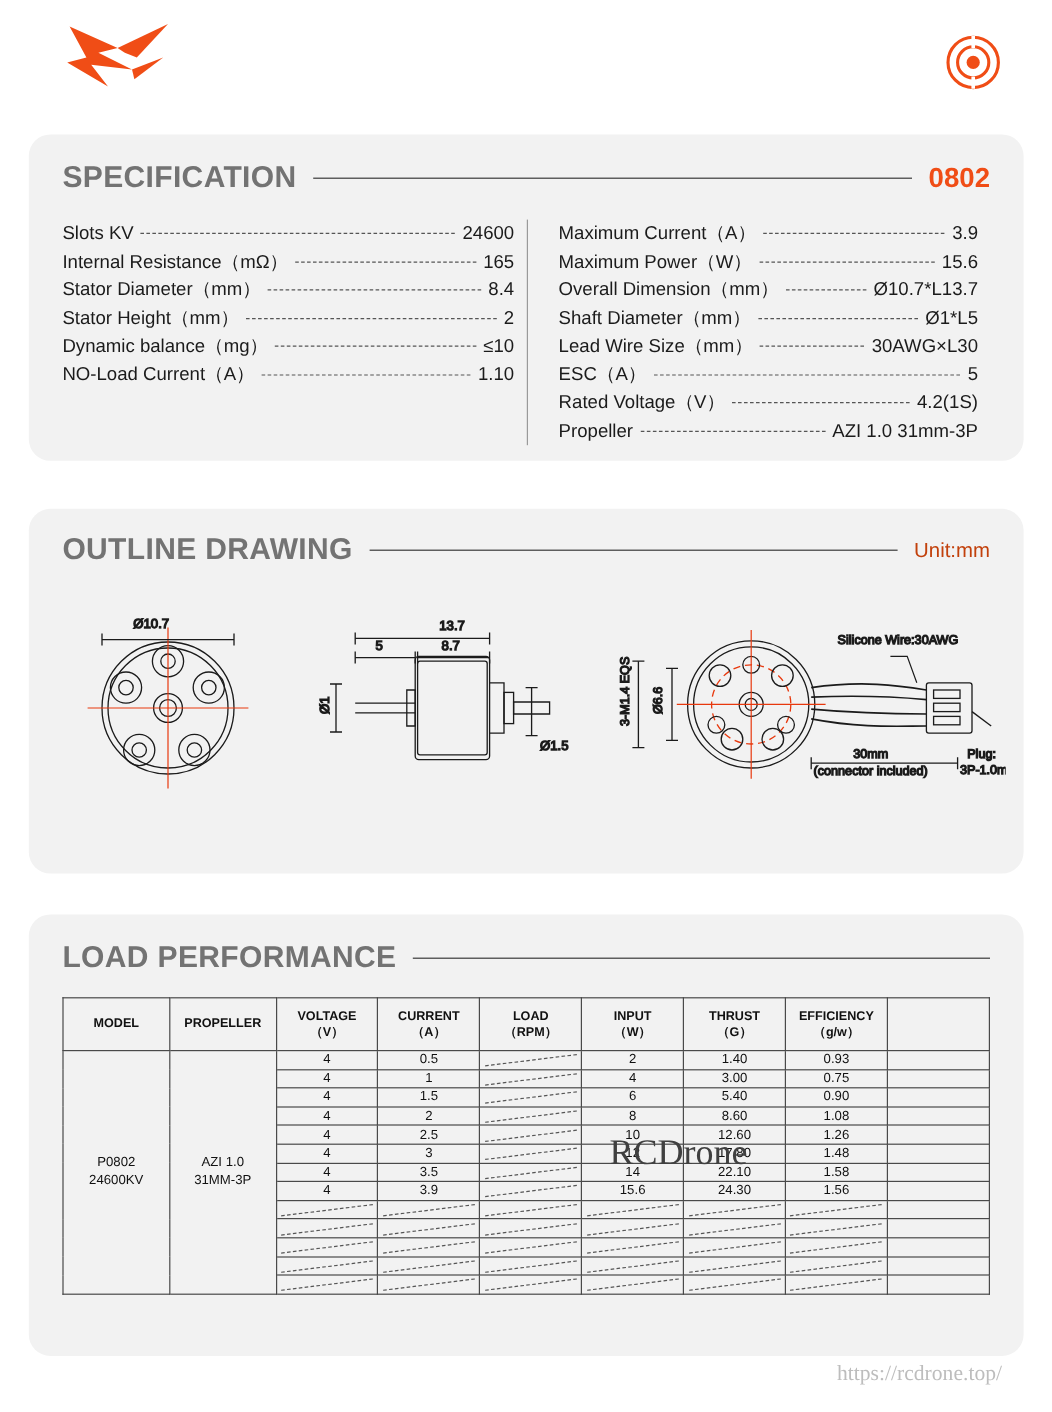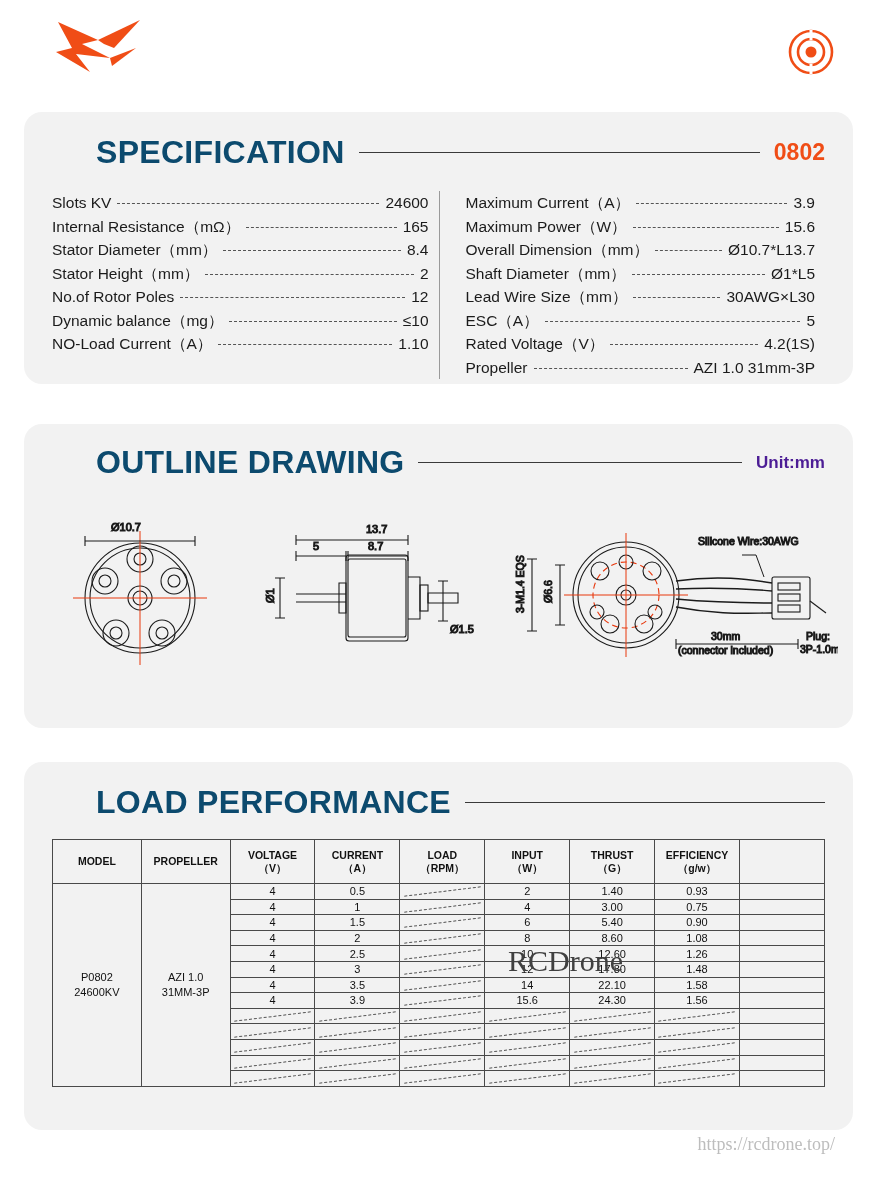--- a/index.html
+++ b/index.html
@@ -36,26 +36,25 @@
   .card {
     position: absolute;
     left: 24px;
     width: 829px;
     background: #f2f2f2;
     border-radius: 18px;
   }
 
   
   .sec-title {
-    color: #0c4a6e;
-    font-size: 32px;
+    color: #737373;
+    font-size: 25px;
     font-weight: bold;
     letter-spacing: 0.3px;
     white-space: nowrap;
-    margin-left: 44px;
   }
   .title-row {
     display: flex;
     align-items: center;
     gap: 14px;
   }
   .title-rule {
     flex: 1 1 auto;
     height: 1px;
     background: #3a3a3a;
@@ -144,21 +143,21 @@
     font-family: "Liberation Serif", serif;
     pointer-events: none;
   }
   .watermark-url {
     position: absolute;
     right: 42px; bottom: 22px;
     font-size: 18px;
     color: #bdbdbd;
     font-family: "Liberation Serif", serif;
   }
-  .unit-label { font-size: 17px; font-weight: bold; color: #4c1d95; }
+  .unit-label { font-size: 17px; font-weight: normal; color: #c2410c; }
 </style>
 </head>
 <body>
 
 <div class="page">
 
   <div class="header">
     <svg class="logo" viewBox="0 0 92 66">
       <path d="M6 4 L46 22 L30 26 L58 40 L24 36 L38 54 L4 34 L20 30 Z" fill="#f04d16"></path>
       <path d="M46 22 L88 2 L62 30 L52 26 Z" fill="#f04d16"></path>
@@ -193,25 +192,20 @@
         </div>
         <div class="spec-row">
           <span class="spec-label">Stator Diameter（mm）</span>
           <span class="spec-dots"></span>
           <span class="spec-val">8.4</span>
         </div>
         <div class="spec-row">
           <span class="spec-label">Stator Height（mm）</span>
           <span class="spec-dots"></span>
           <span class="spec-val">2</span>
-        </div>
-        <div class="spec-row">
-          <span class="spec-label">No.of Rotor Poles</span>
-          <span class="spec-dots"></span>
-          <span class="spec-val">12</span>
         </div>
         <div class="spec-row">
           <span class="spec-label">Dynamic balance（mg）</span>
           <span class="spec-dots"></span>
           <span class="spec-val">≤10</span>
         </div>
         <div class="spec-row">
           <span class="spec-label">NO-Load Current（A）</span>
           <span class="spec-dots"></span>
           <span class="spec-val">1.10</span>

